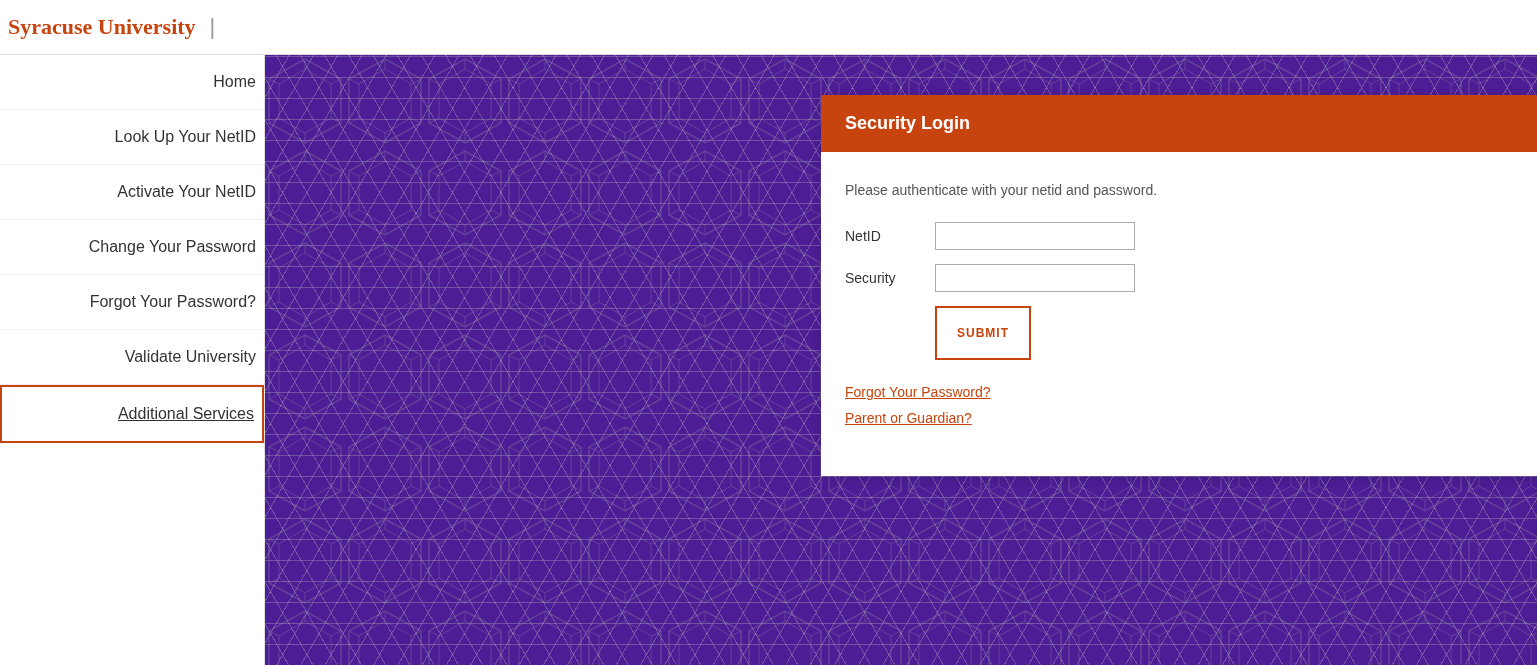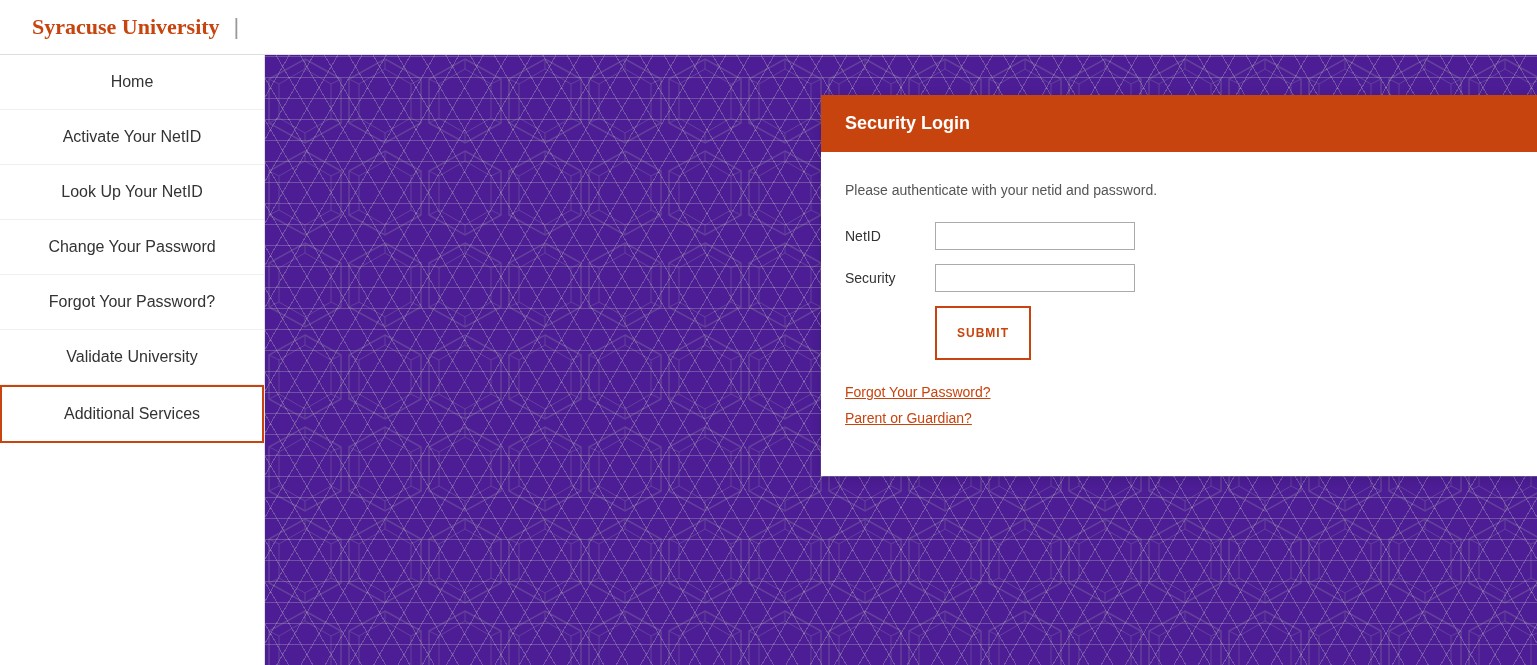--- a/index.html
+++ b/index.html
@@ -13,21 +13,21 @@
       background: #fff;
       width: 1537px;
       min-height: 665px;
       overflow-x: hidden;
     }
 
     
     #header {
       display: flex;
       align-items: flex-end;
-      padding: 14px 32px;
+      padding: 14px 8px;
       border-bottom: 1px solid #ddd;
       background: #fff;
       height: 55px;
     }
 
     #header .university-name {
       color: #c8440e;
       font-size: 22px;
       font-weight: bold;
       font-family: Georgia, serif;
@@ -56,35 +56,36 @@
     #sidebar {
       width: 265px;
       min-width: 265px;
       background: #fff;
       border-right: 1px solid #e0e0e0;
       padding: 0;
     }
 
     .sidebar-item {
       display: block;
-      padding: 18px 24px;
+      padding: 18px 8px;
       color: #333;
       font-size: 16px;
       cursor: pointer;
       border: none;
       background: none;
-      text-align: center;
+      text-align: right;
       width: 100%;
       border-bottom: 1px solid #f0f0f0;
       text-decoration: none;
     }
 
     .sidebar-item.active {
       border: 2px solid #c8440e;
       color: #333;
+      text-decoration: underline;
     }
 
     
     #main {
       flex: 1;
       background: #4c1d95;
       position: relative;
       overflow: hidden;
     }
 
@@ -219,22 +220,22 @@
 
 <div id="header">
   <span class="university-name">Syracuse University</span>
   <span class="divider">|</span>
 </div>
 
 <div id="layout">
 
   <nav id="sidebar">
     <a class="sidebar-item">Home</a>
+    <a class="sidebar-item">Look Up Your NetID</a>
     <a class="sidebar-item">Activate Your NetID</a>
-    <a class="sidebar-item">Look Up Your NetID</a>
     <a class="sidebar-item">Change Your Password</a>
     <a class="sidebar-item">Forgot Your Password?</a>
     <a class="sidebar-item">Validate University</a>
     <a class="sidebar-item active">Additional Services</a>
   </nav>
 
   <main id="main">
 
     <svg id="bg-pattern" xmlns="http://www.w3.org/2000/svg">
       <defs>

